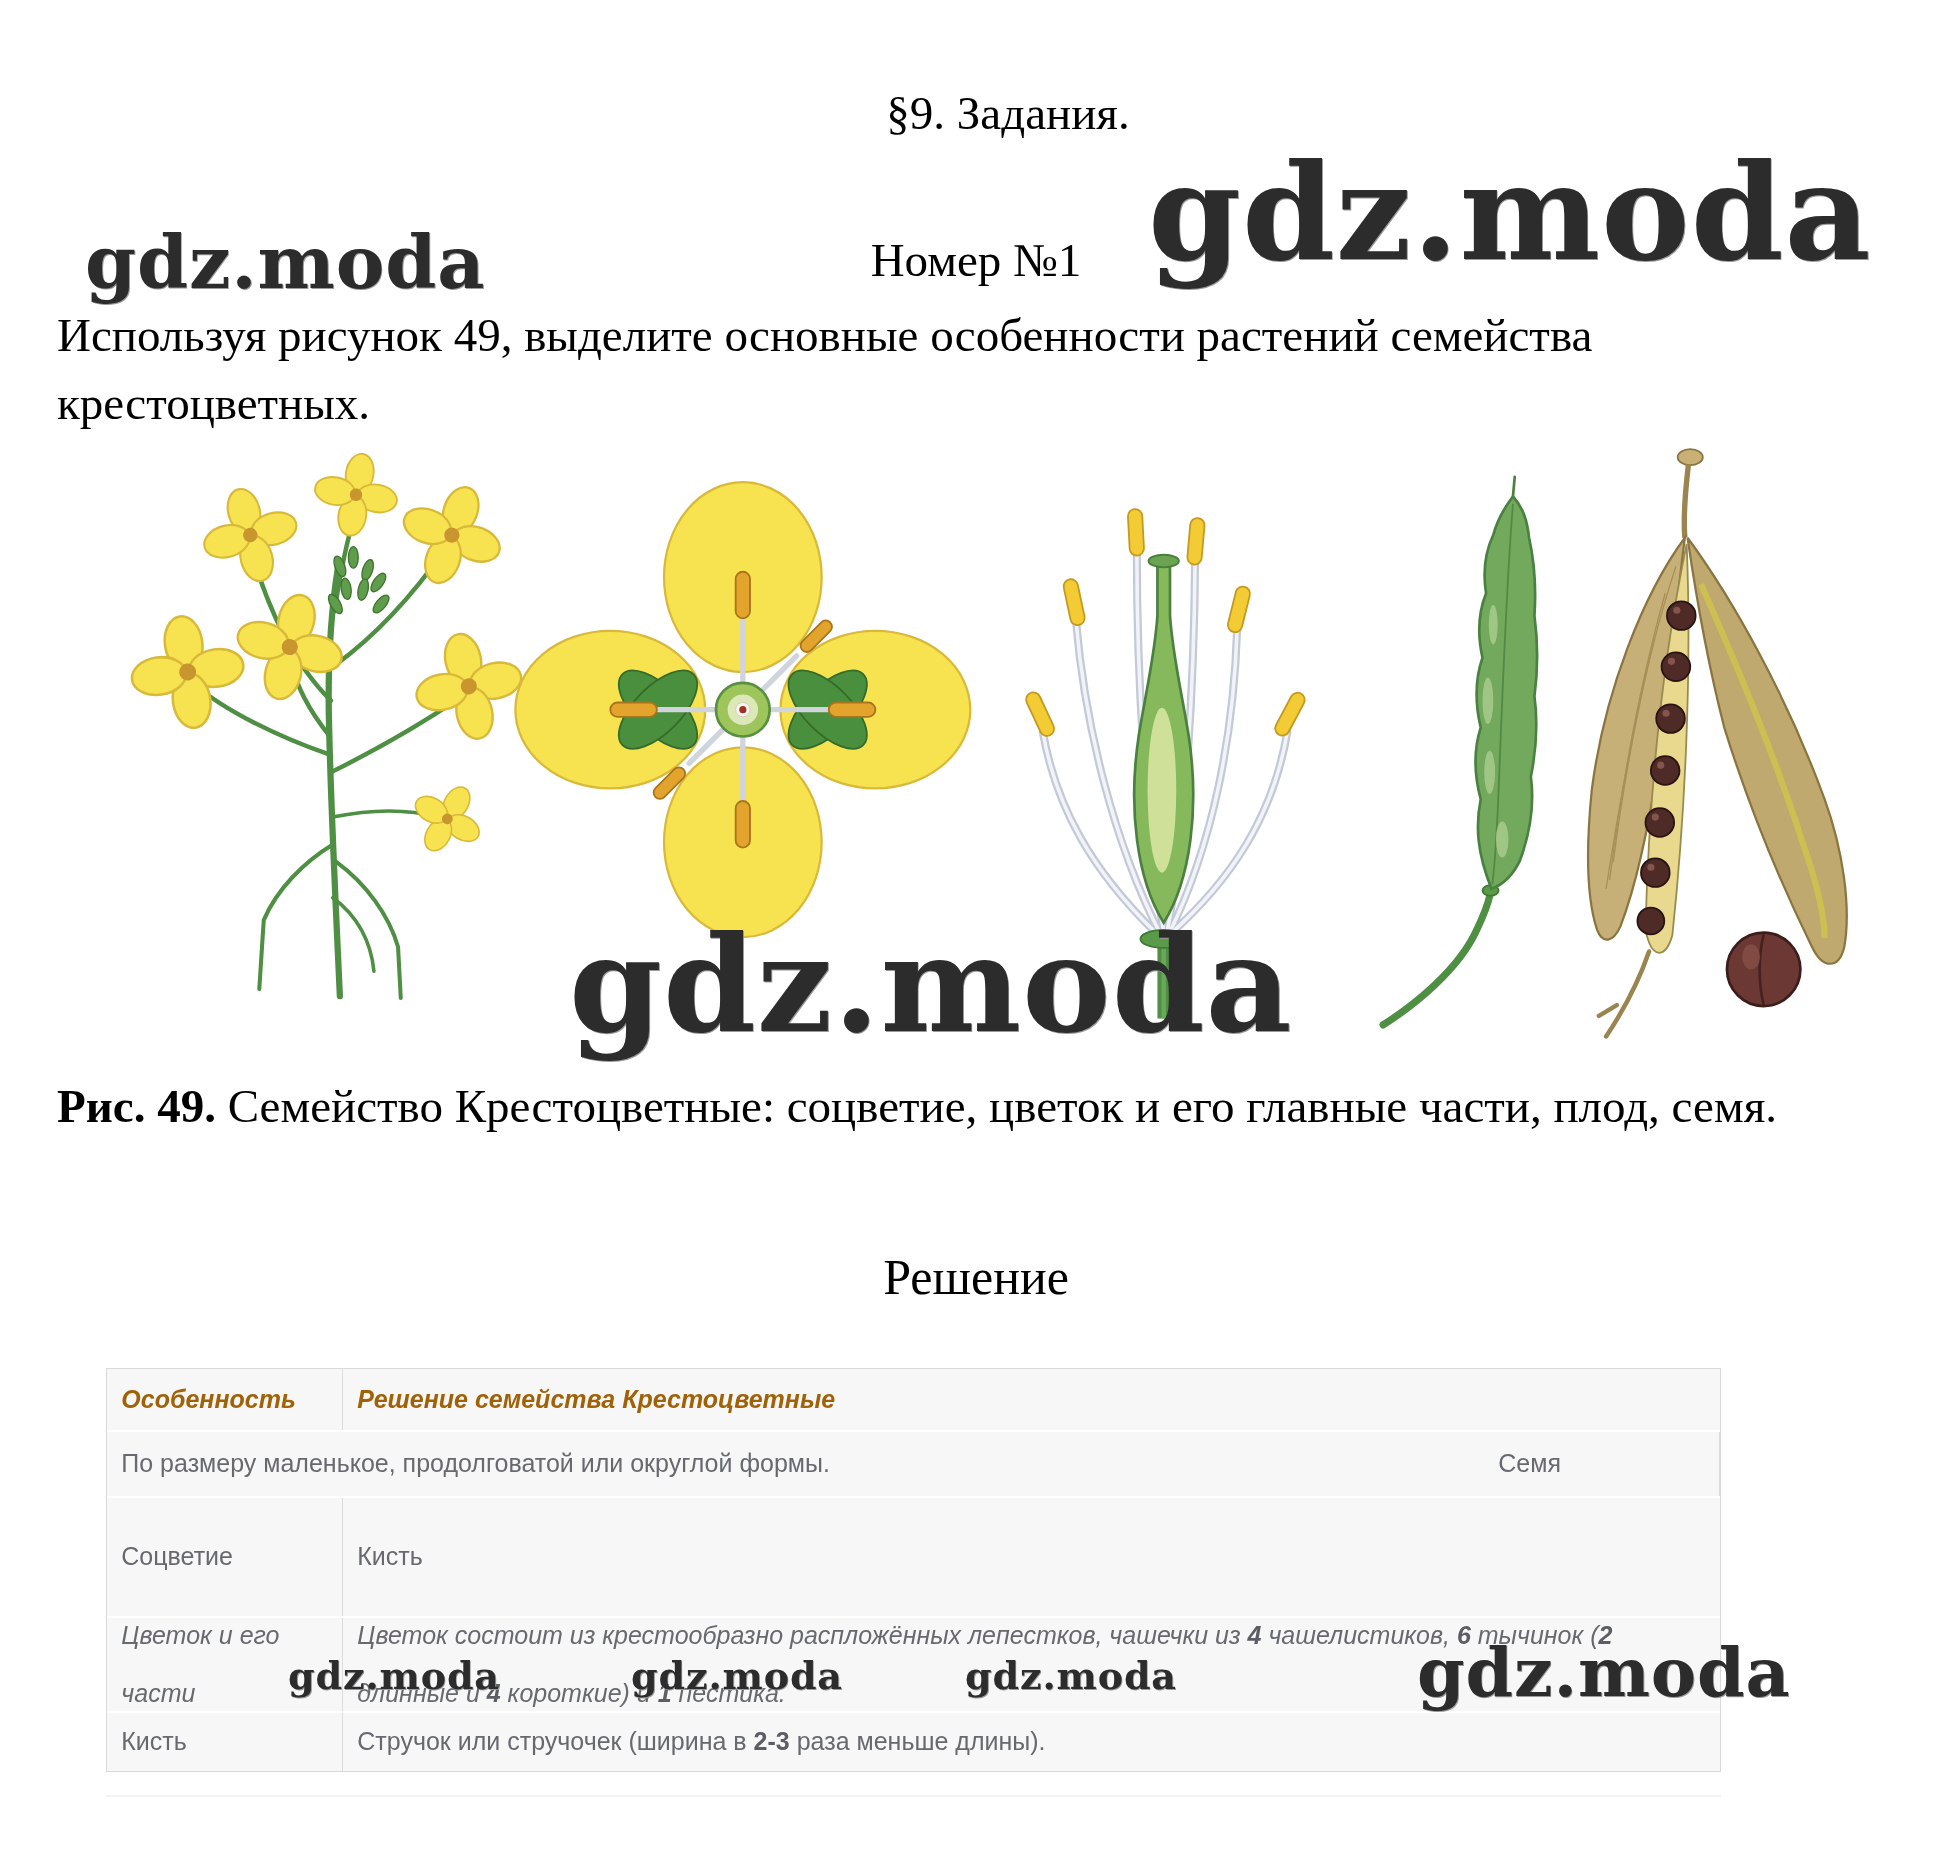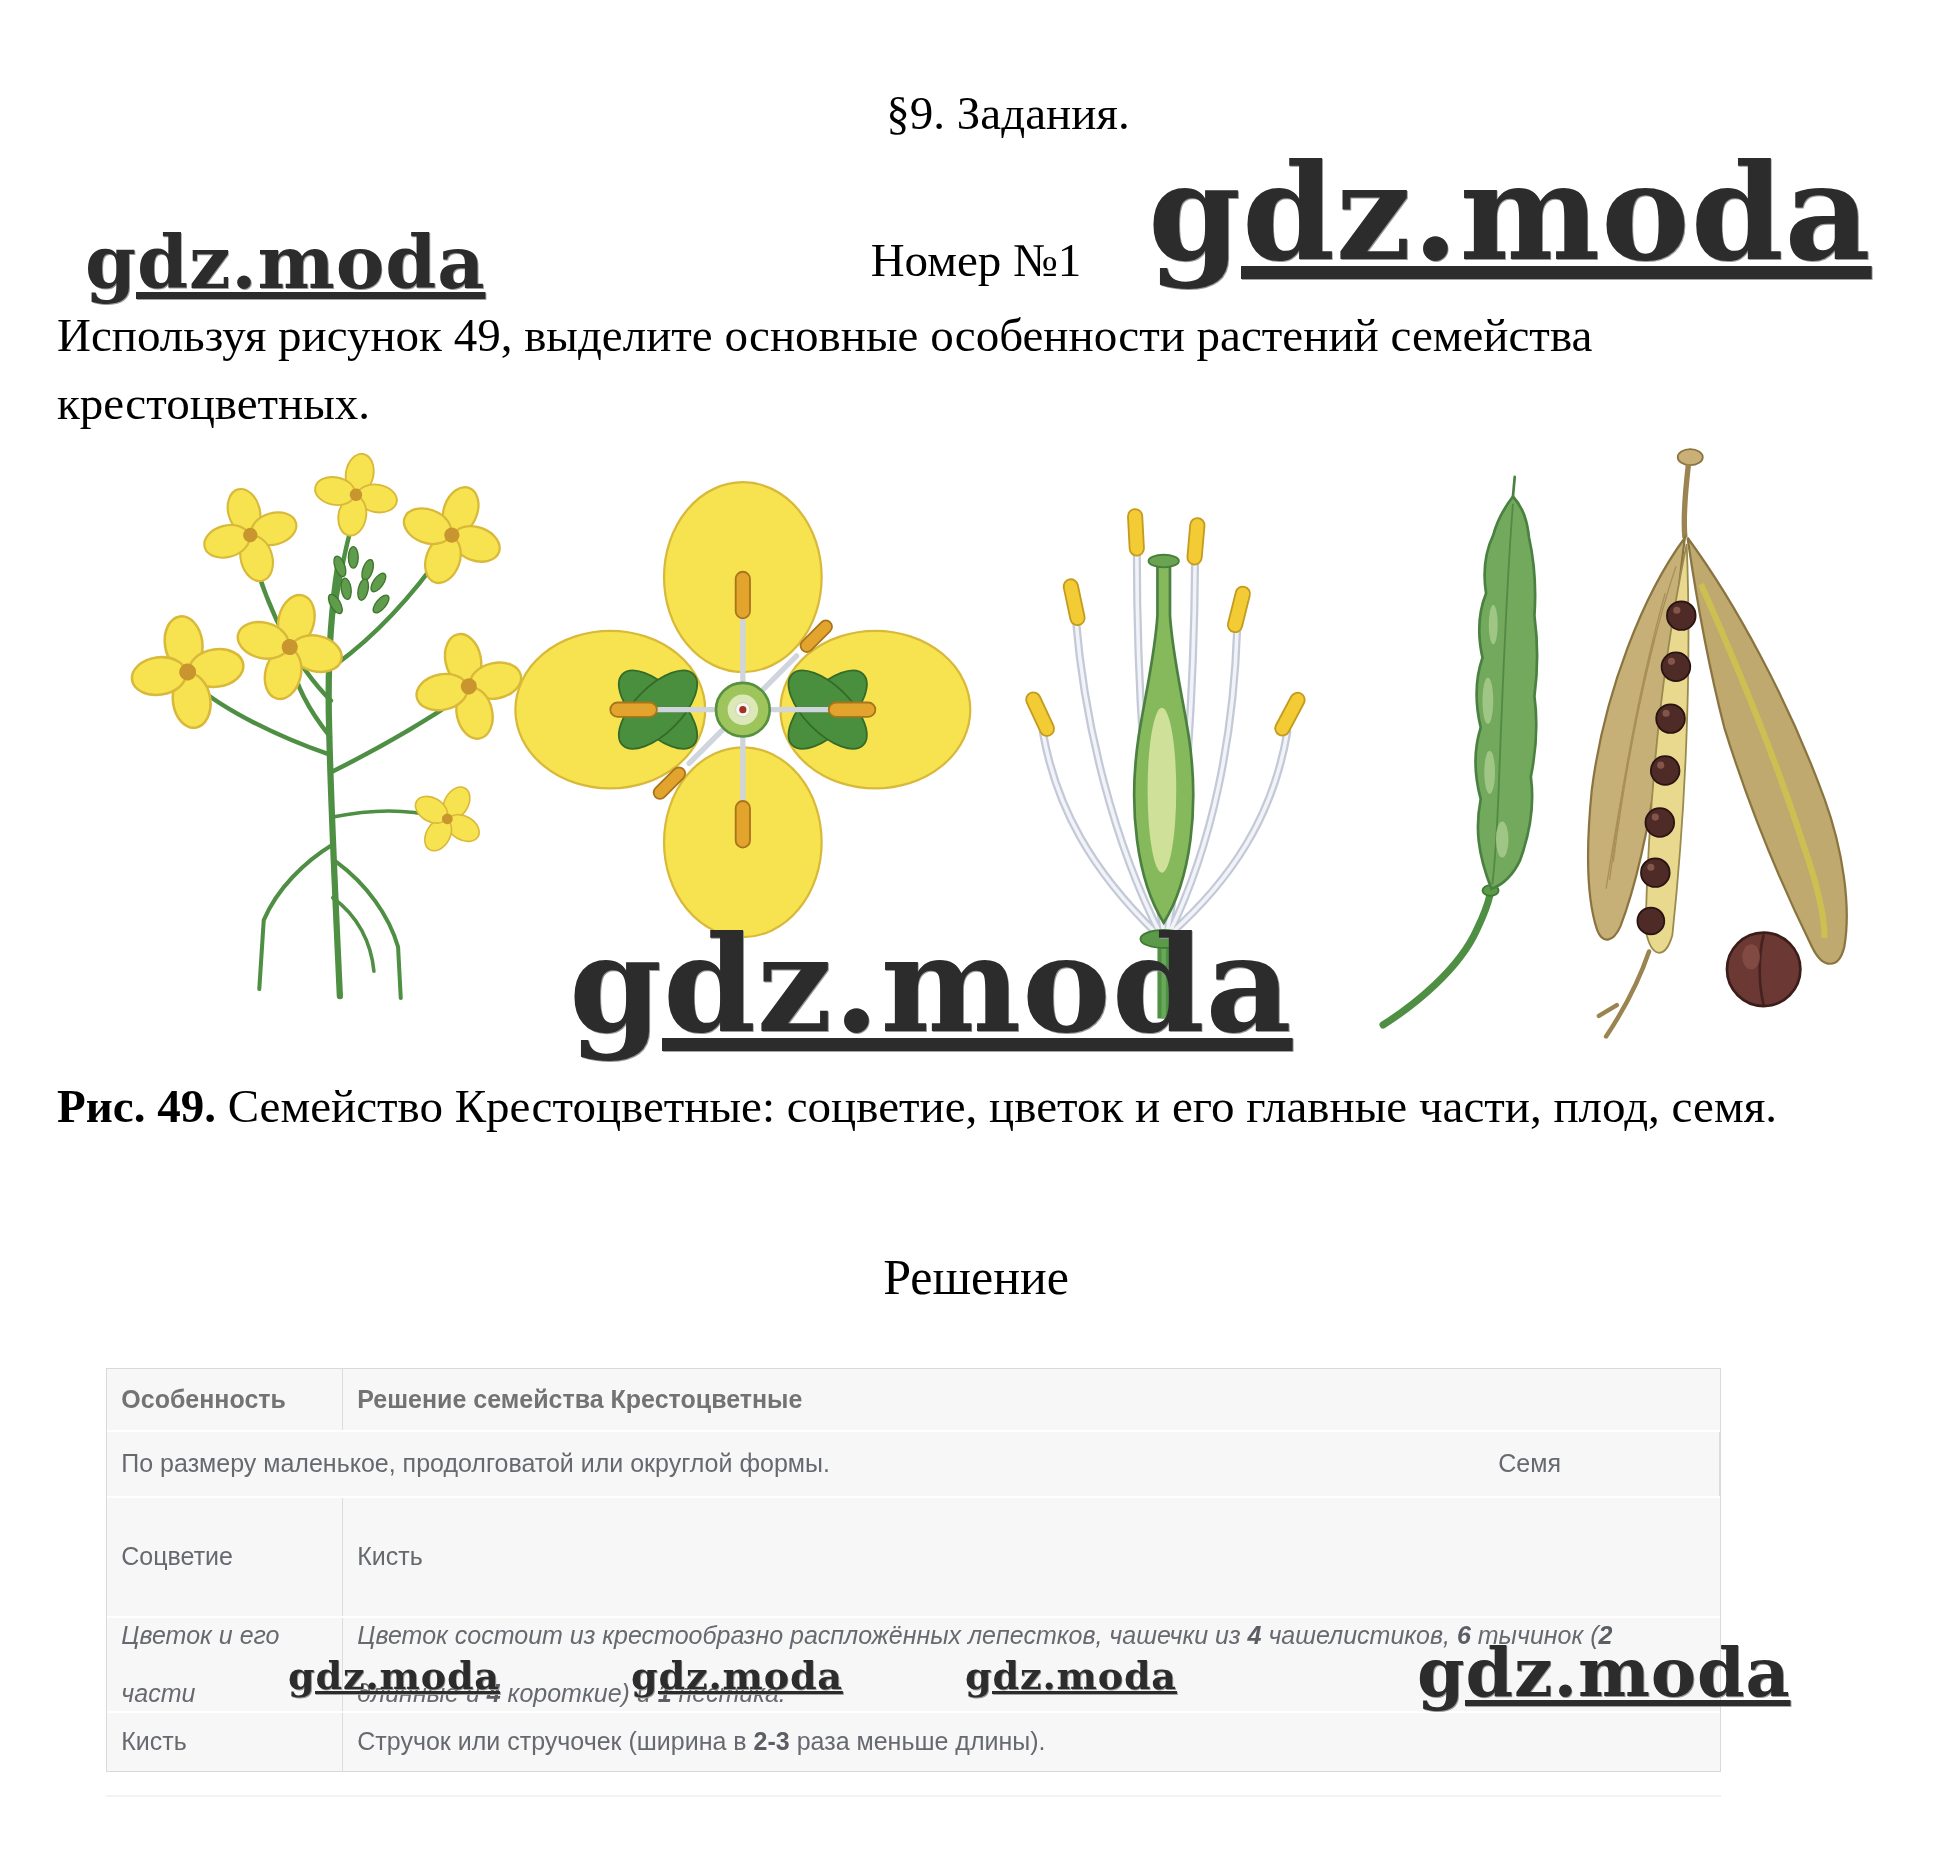--- a/index.html
+++ b/index.html
@@ -6,40 +6,40 @@
   #page{position:relative;width:1952px;height:1867px;background:#ffffff;overflow:hidden;
         font-family:"Liberation Serif",serif;color:#000;}
   .centered{position:absolute;left:0;width:100%;text-align:center;}
   #section-title{top:86px;font-size:47px;margin-left:32px;}
   #task-number{top:193px;font-size:47px;margin-top:40px;}
   #solution-heading{top:1248px;font-size:50px;}
   #task-text{position:absolute;left:57px;top:301px;width:1576px;font-size:47px;line-height:1.45;}
   #figure-caption{position:absolute;left:57px;top:1071px;width:1746px;font-size:47px;line-height:1.5;}
   #figure-caption b{font-weight:700;}
   .wm{position:absolute;font-family:"DejaVu Serif",serif;font-weight:700;color:#2c2c2c;
-      white-space:nowrap;letter-spacing:0.9px;text-shadow:0.9px 0.9px 0 #9a9a9a;text-decoration:underline;}
+      white-space:nowrap;letter-spacing:0.9px;text-shadow:0.9px 0.9px 0 #9a9a9a;}
   #wm-top-left{left:85px;top:219px;font-size:73px;}
   #wm-top-right{left:1148px;top:134px;font-size:133px;}
   #wm-center{left:569px;top:906px;font-size:133px;}
   #wm-small-1{left:288px;top:1653px;font-size:38px;}
   #wm-small-2{left:631px;top:1653px;font-size:38px;}
   #wm-small-3{left:965px;top:1653px;font-size:38px;}
   #wm-bottom-right{left:1417px;top:1632px;font-size:68px;}
   #figure-art{position:absolute;left:116px;top:432px;width:1782px;height:618px;}
   
   #answer-table{position:absolute;left:106px;top:1368px;width:1615px;box-sizing:border-box;
       border:0.9px solid #d9d9d9;background:#ffffff;
       font-family:"Liberation Sans",sans-serif;font-size:25px;color:#66696e;}
   .t-row{display:flex;background:#f7f7f8;border-bottom:2.7px solid #ffffff;}
   .t-row:last-child{border-bottom:none;}
   .t-cell{display:flex;align-items:center;box-sizing:border-box;line-height:2.3;}
   .t-label{width:236px;border-right:0.9px solid #dcdcdc;padding:0 45px 0 14.3px;flex:none;}
   .t-value{flex:1;padding:0 21.5px 0 14.3px;}
   .t-value b{font-weight:700;color:#5b5e63;}
-  #table-header-row{font-weight:700;color:#737373;}
+  #table-header-row{font-weight:700;color:#a16207;font-style:italic;}
   #table-header-row .t-cell{height:61px;}
   .t-row:nth-child(2) .t-cell{height:64px;}
   .t-row:nth-child(3) .t-cell{height:64px;}
   .t-row:nth-child(4) .t-cell{height:118px;}
   .t-row:nth-child(5) .t-cell{height:93px;font-style:italic;}
   #table-shadow{position:absolute;left:106px;top:1795px;width:1615px;height:1.8px;background:#f3f3f3;}
 </style>
 </head>
 <body>
 

